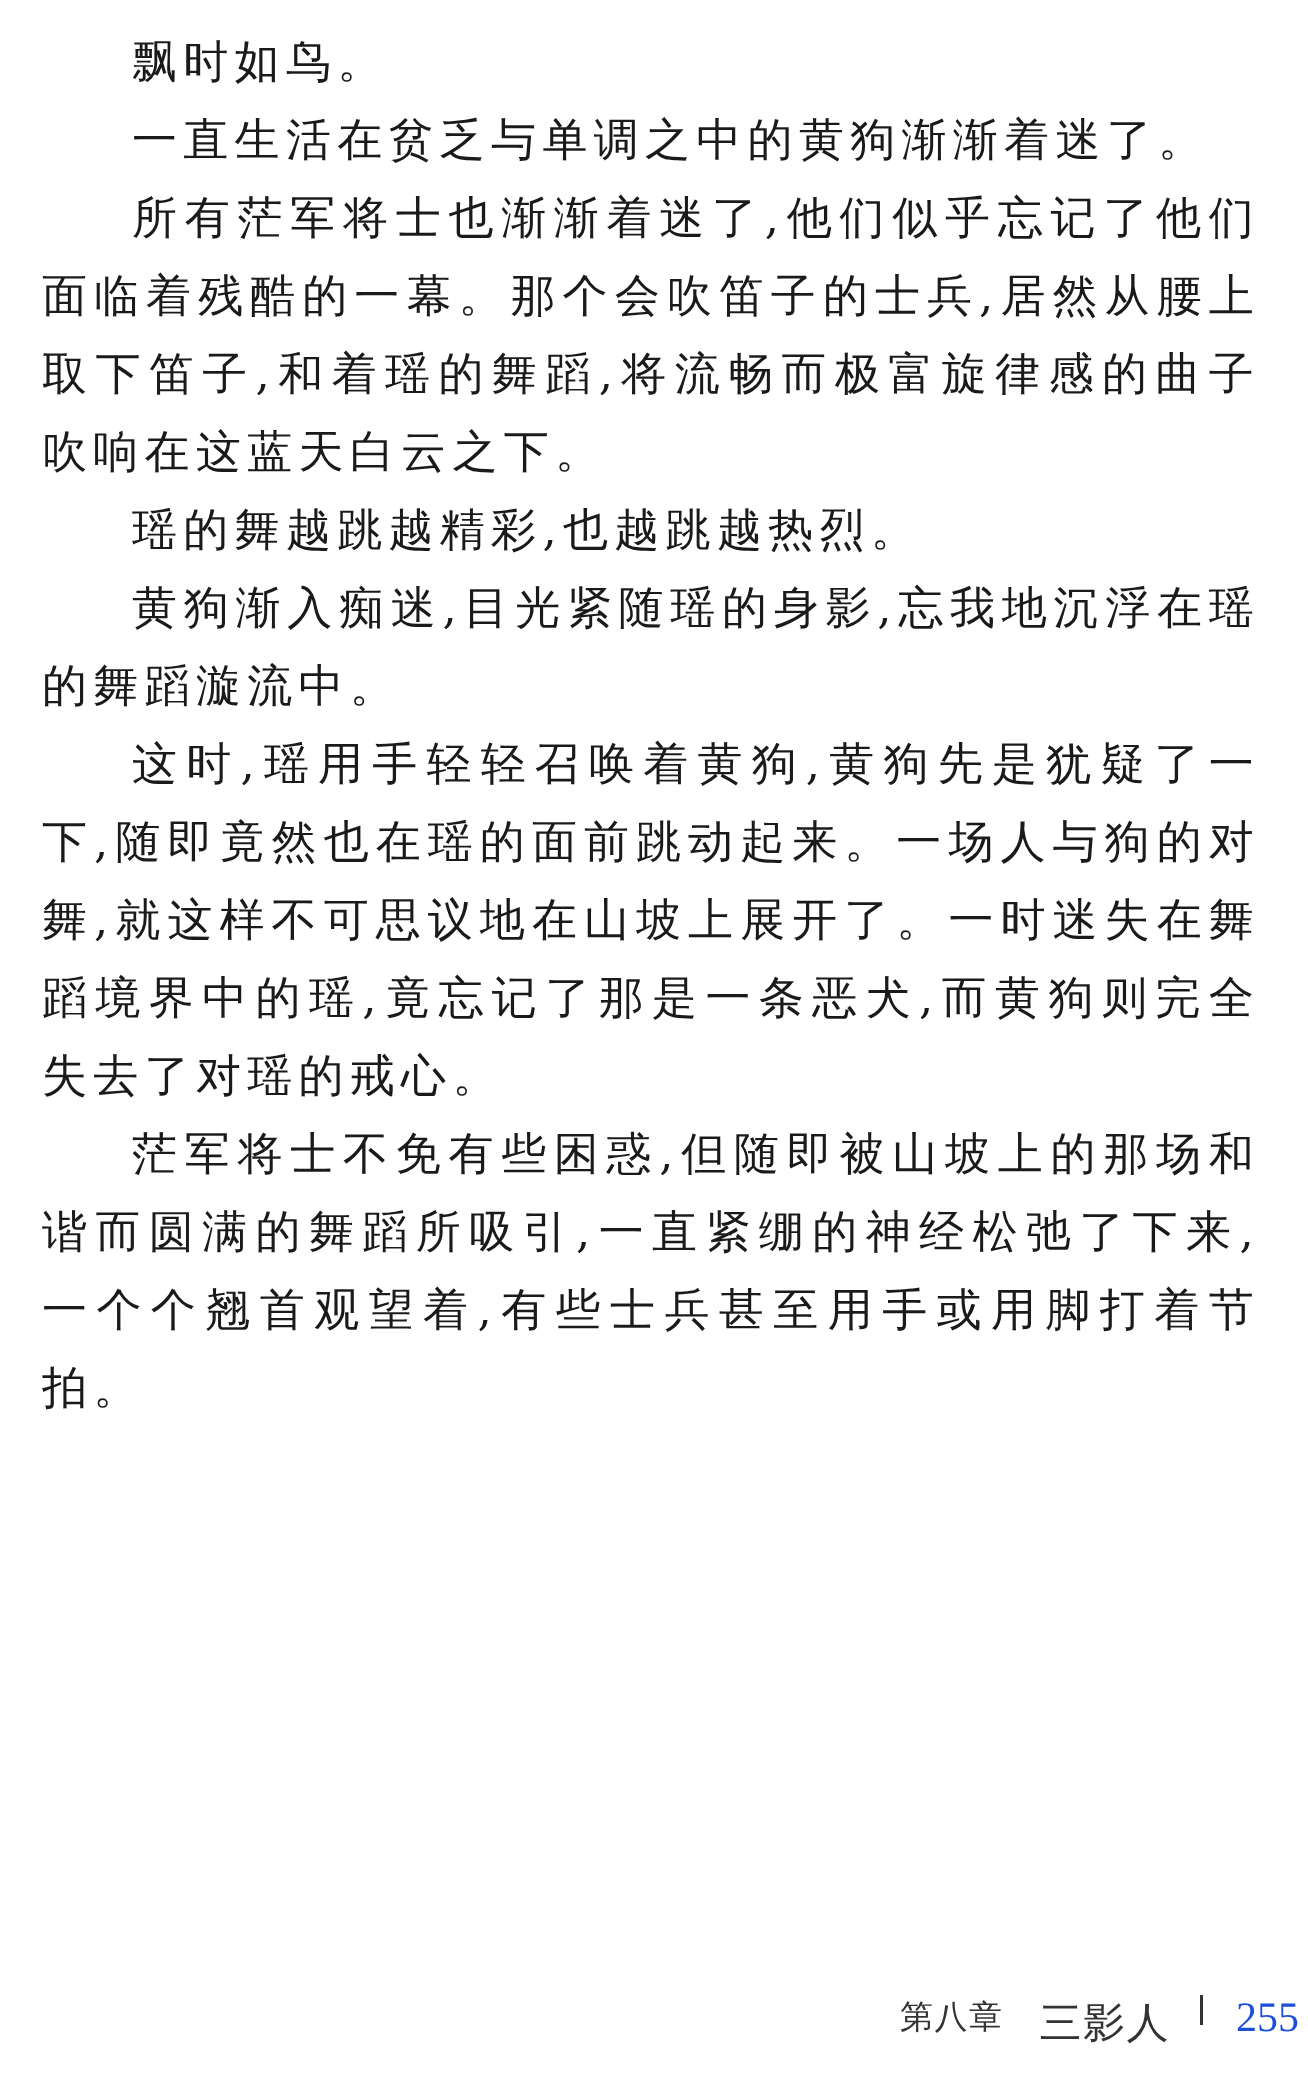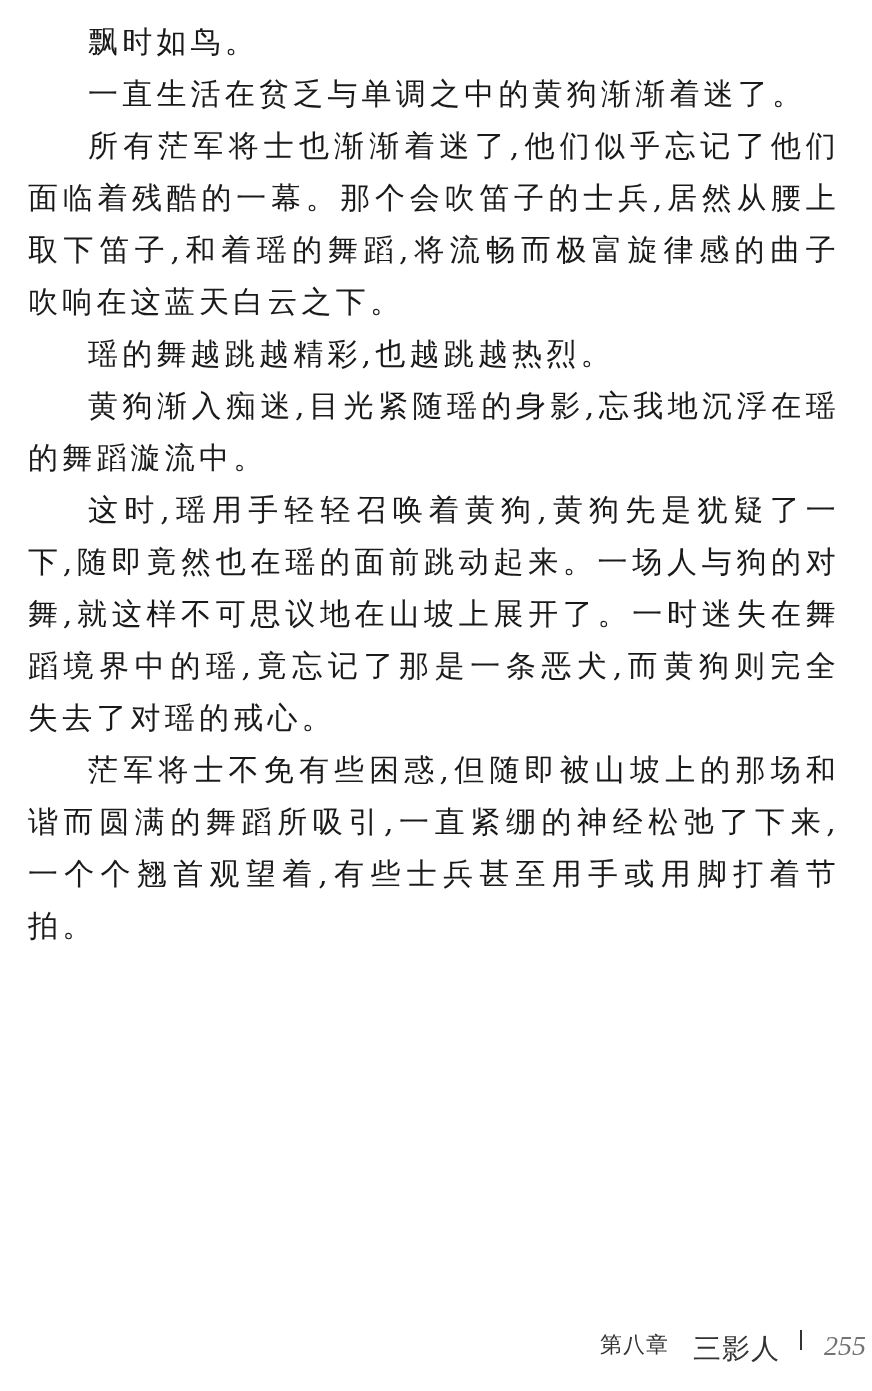--- a/index.html
+++ b/index.html
@@ -53,23 +53,22 @@
     }
     .footer .divider {
       width: 2px;
       height: 20px;
       background: #333333;
       margin-left: 20px;
       margin-right: 22px;
     }
     .footer .page-number {
       font-family: "Liberation Serif", "DejaVu Serif", serif;
-      font-style: italic;
       font-size: 28px;
-      color: #737373;
+      color: #1d4ed8;
     }
   </style>
 </head>
 <body>
 
 <div class="page-body">
   <p class="para indent">飘时如鸟。</p>
   <p class="para indent">一直生活在贫乏与单调之中的黄狗渐渐着迷了。</p>
   <p class="para indent">所有茫军将士也渐渐着迷了,他们似乎忘记了他们面临着残酷的一幕。那个会吹笛子的士兵,居然从腰上取下笛子,和着瑶的舞蹈,将流畅而极富旋律感的曲子吹响在这蓝天白云之下。</p>
   <p class="para indent">瑶的舞越跳越精彩,也越跳越热烈。</p>

